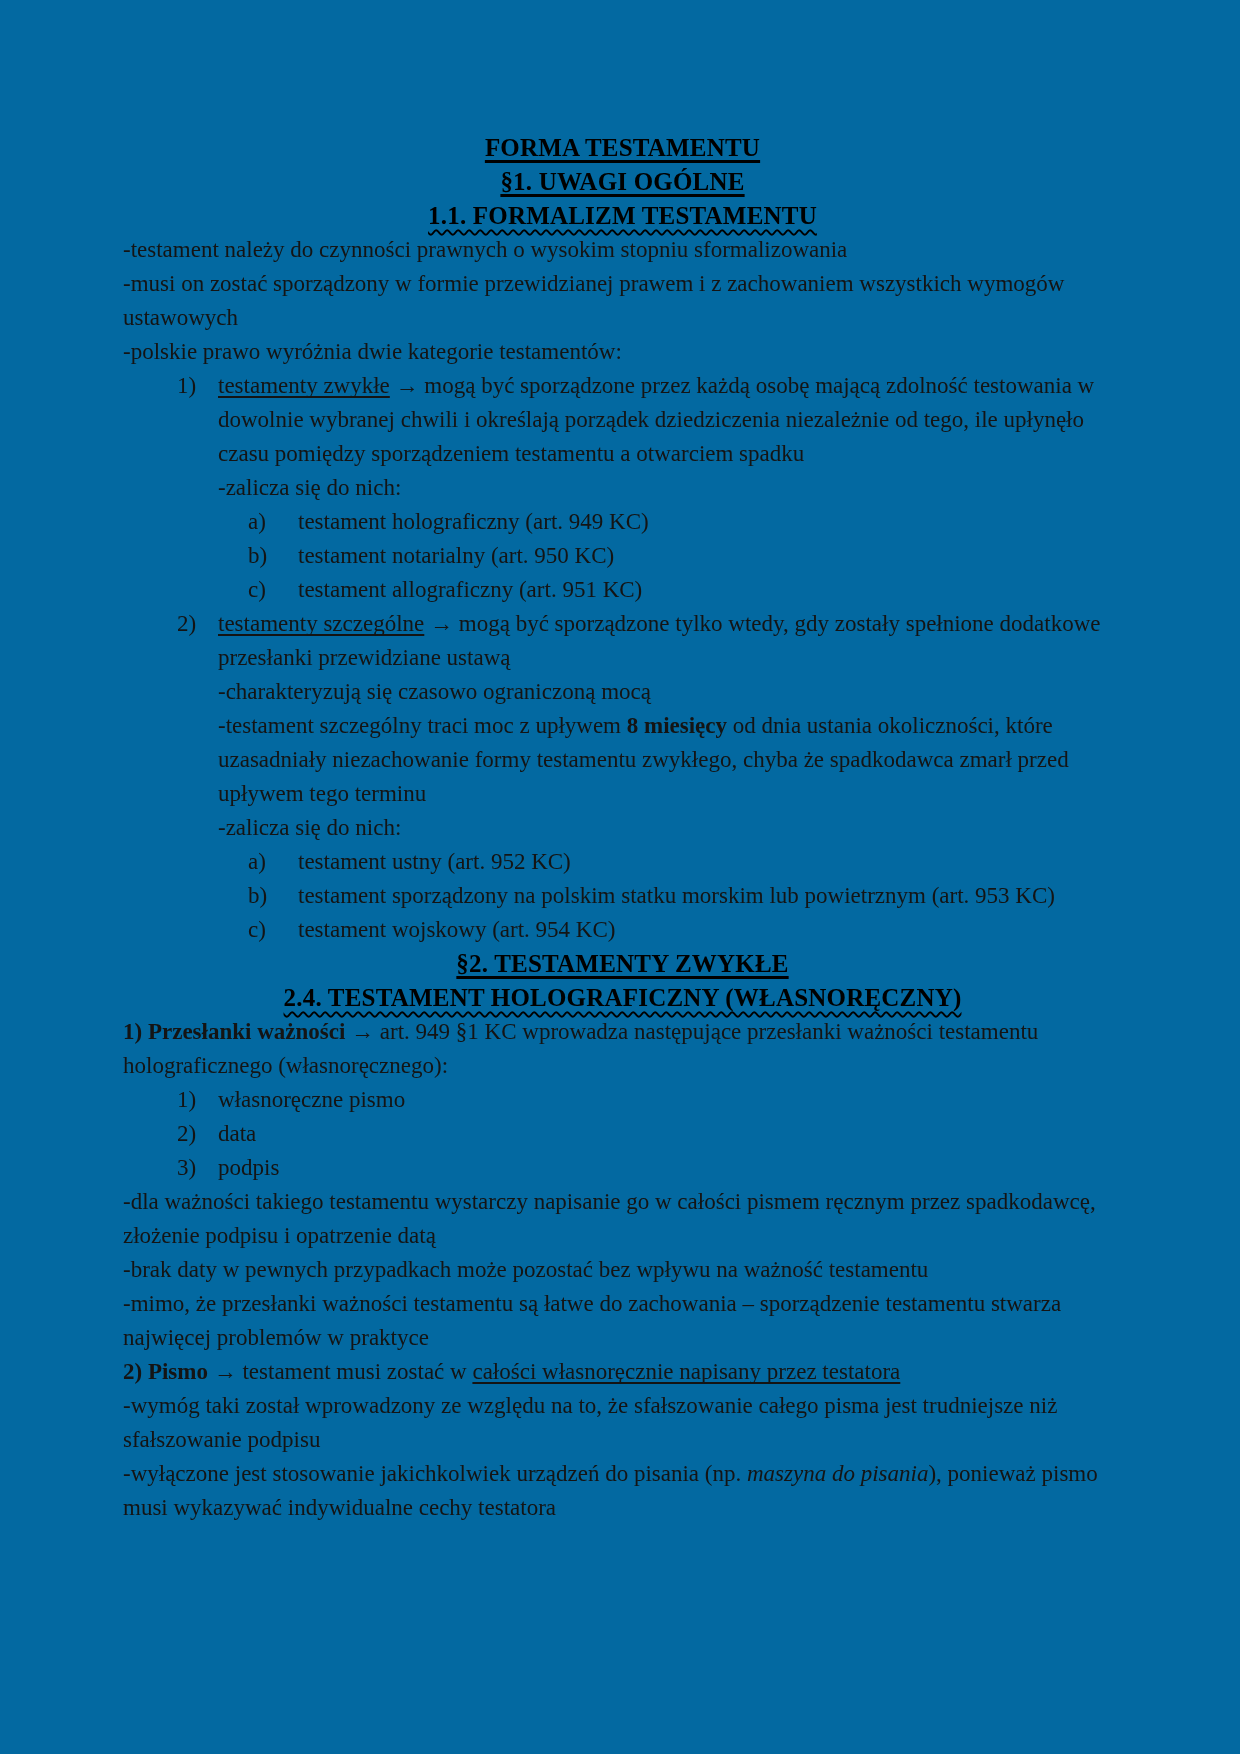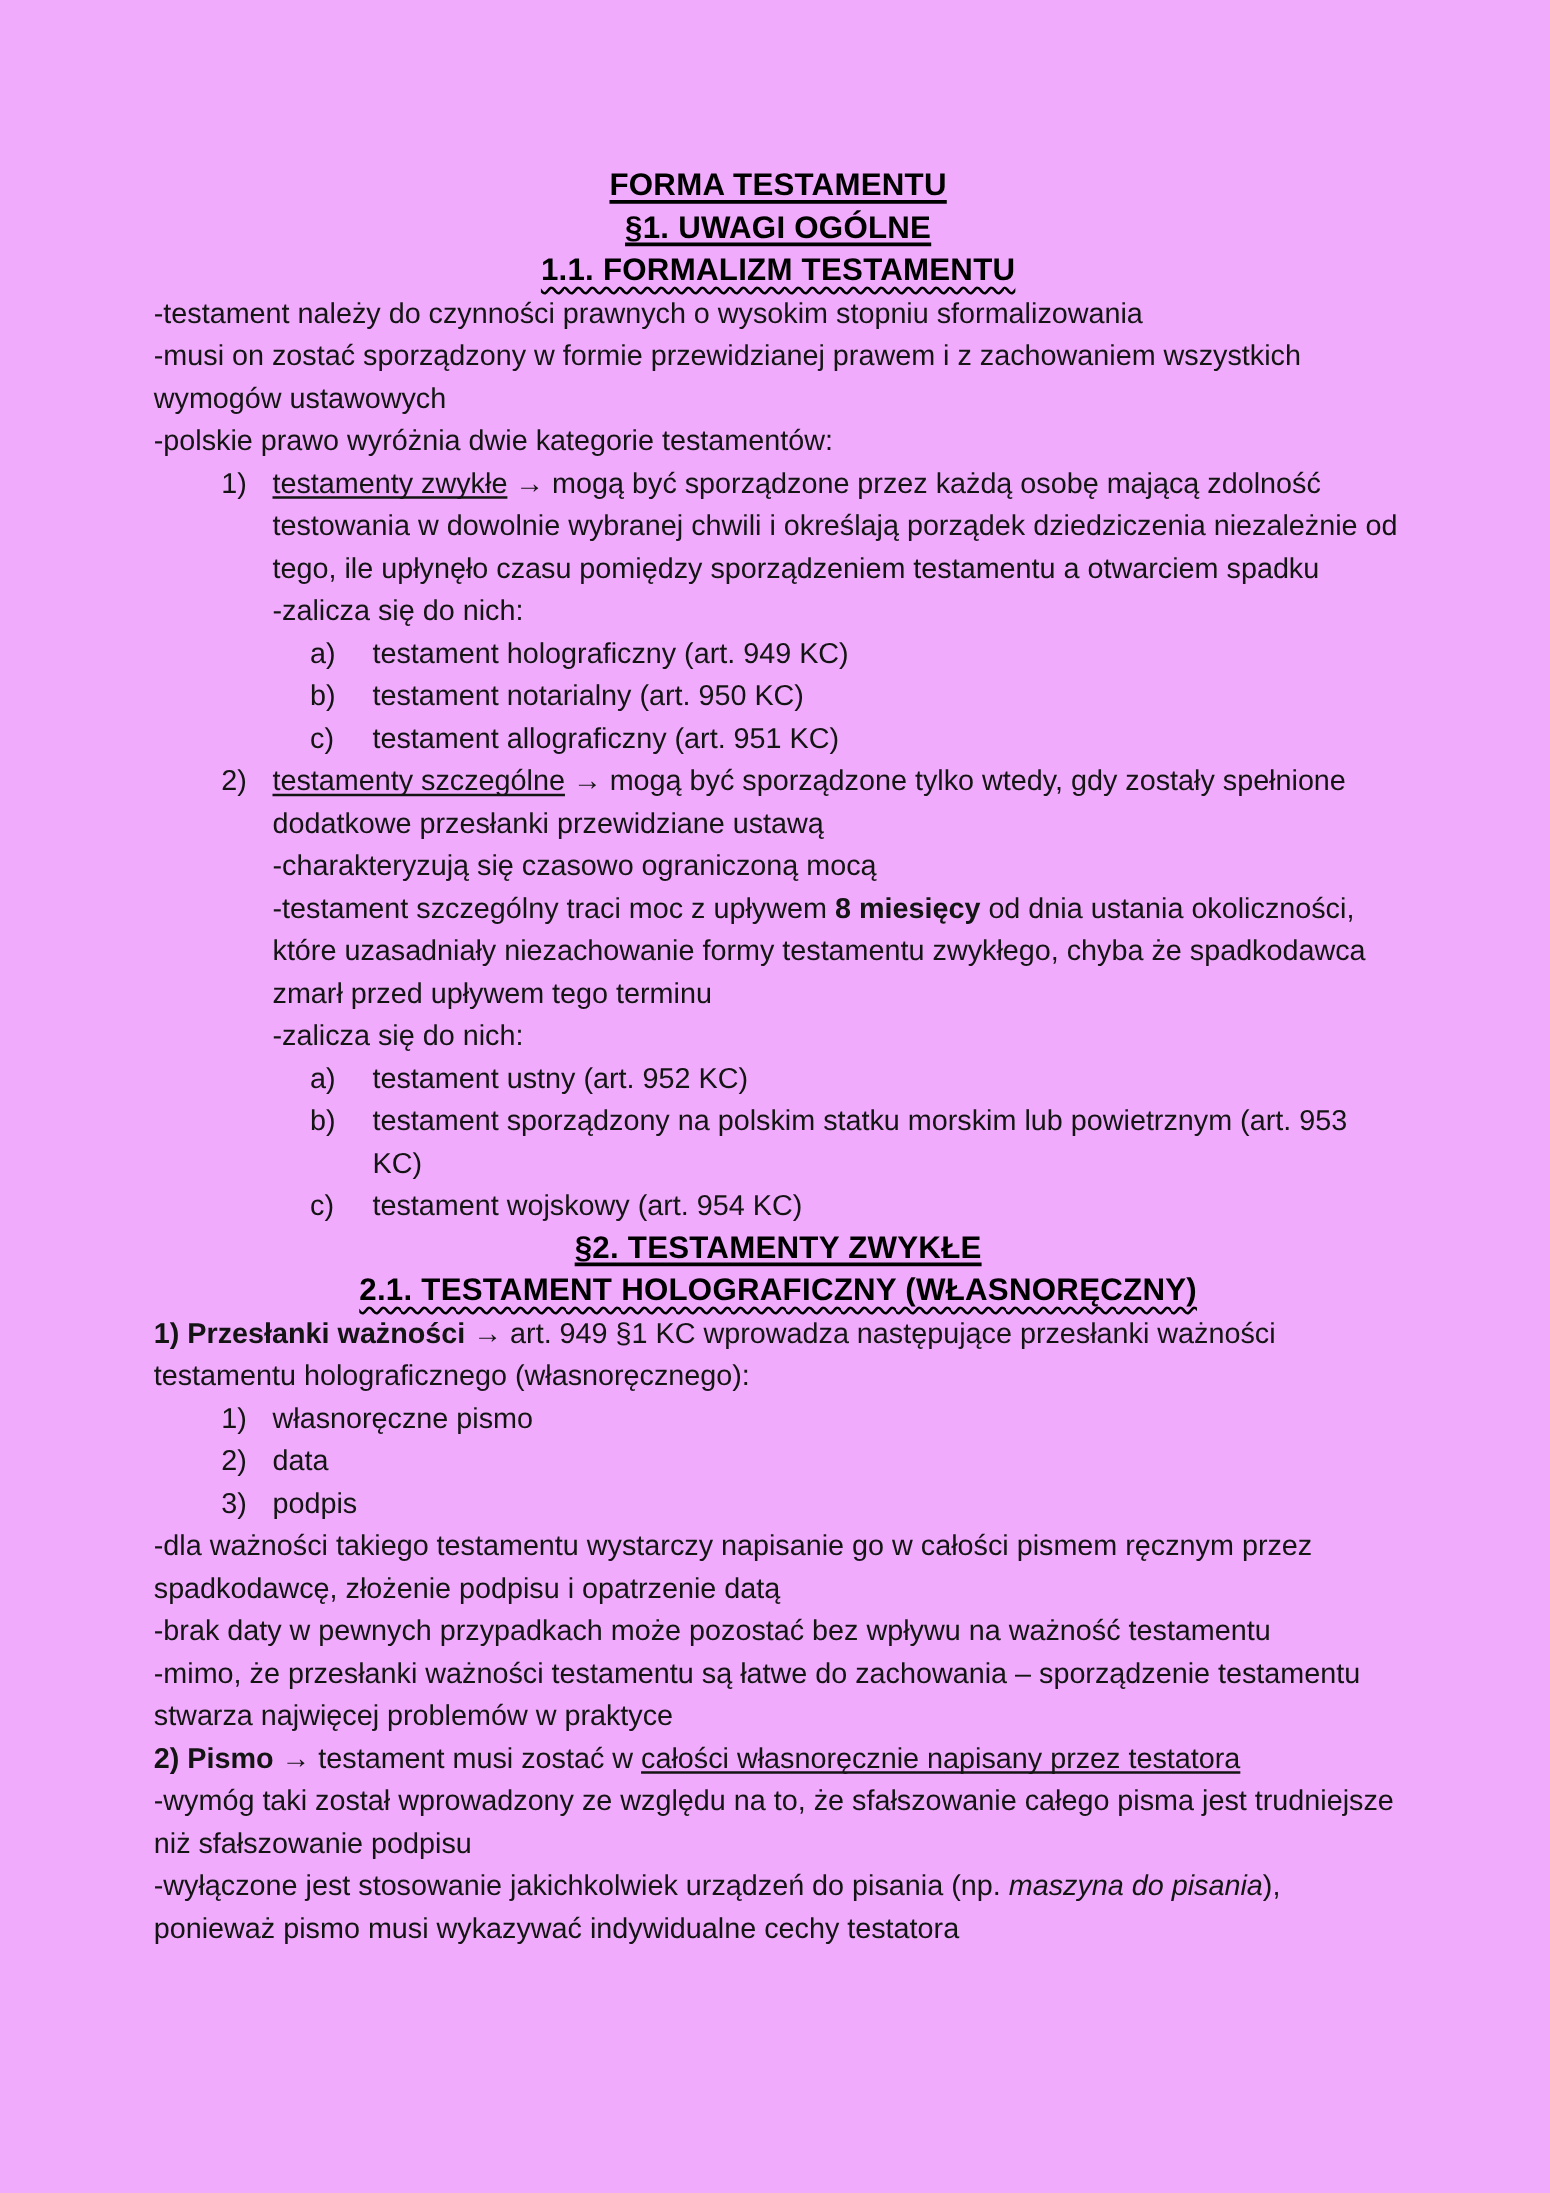--- a/index.html
+++ b/index.html
@@ -66,41 +66,41 @@
   .lvl0 { padding-left: 0; }
   .lvl1 { padding-left: 95px; position: relative; }
   .lvl2 { padding-left: 175px; position: relative; }
   .marker { position: absolute; top: 0; }
   .lvl1 > .marker { left: 54px; }
   .lvl2 > .marker { left: 125px; }
 </style>
 </head>
 <body>
 
-<div class="page" style="background: #f0abfc; color: rgb(20, 20, 20);">
+<div class="page" style="background: #0369a1; color: rgb(20, 20, 20); font-family: Liberation Serif, serif;">
     <div class="block heading lvl0"><span class="b u-solid">FORMA TESTAMENTU</span></div>
     <div class="block heading lvl0"><span class="b u-solid">§1. UWAGI OGÓLNE</span></div>
     <div class="block heading lvl0"><span class="b u-wavy">1.1. FORMALIZM TESTAMENTU</span></div>
     <div class="block p lvl0"><span>-testament należy do czynności prawnych o wysokim stopniu sformalizowania</span></div>
     <div class="block p lvl0"><span>-musi on zostać sporządzony w formie przewidzianej prawem i z zachowaniem wszystkich wymogów ustawowych</span></div>
     <div class="block p lvl0"><span>-polskie prawo wyróżnia dwie kategorie testamentów:</span></div>
     <div class="block li lvl1"><span class="marker">1)</span><span class="u-solid">testamenty zwykłe</span><span> </span><span class="b">→</span><span> mogą być sporządzone przez każdą osobę mającą zdolność testowania w dowolnie wybranej chwili i określają porządek dziedziczenia niezależnie od tego, ile upłynęło czasu pomiędzy sporządzeniem testamentu a otwarciem spadku</span></div>
     <div class="block p lvl1"><span>-zalicza się do nich:</span></div>
     <div class="block li lvl2"><span class="marker">a)</span><span>testament holograficzny (art. 949 KC)</span></div>
     <div class="block li lvl2"><span class="marker">b)</span><span>testament notarialny (art. 950 KC)</span></div>
     <div class="block li lvl2"><span class="marker">c)</span><span>testament allograficzny (art. 951 KC)</span></div>
     <div class="block li lvl1"><span class="marker">2)</span><span class="u-solid">testamenty szczególne</span><span> </span><span class="b">→</span><span> mogą być sporządzone tylko wtedy, gdy zostały spełnione dodatkowe przesłanki przewidziane ustawą</span></div>
     <div class="block p lvl1"><span>-charakteryzują się czasowo ograniczoną mocą</span></div>
     <div class="block p lvl1"><span>-testament szczególny traci moc z upływem </span><span class="b">8 miesięcy</span><span> od dnia ustania okoliczności, które uzasadniały niezachowanie formy testamentu zwykłego, chyba że spadkodawca zmarł przed upływem tego terminu</span></div>
     <div class="block p lvl1"><span>-zalicza się do nich:</span></div>
     <div class="block li lvl2"><span class="marker">a)</span><span>testament ustny (art. 952 KC)</span></div>
     <div class="block li lvl2"><span class="marker">b)</span><span>testament sporządzony na polskim statku morskim lub powietrznym (art. 953 KC)</span></div>
     <div class="block li lvl2"><span class="marker">c)</span><span>testament wojskowy (art. 954 KC)</span></div>
     <div class="block heading lvl0"><span class="b u-solid">§2. TESTAMENTY ZWYKŁE</span></div>
-    <div class="block heading lvl0"><span class="b u-wavy">2.1. TESTAMENT HOLOGRAFICZNY (WŁASNORĘCZNY)</span></div>
+    <div class="block heading lvl0"><span class="b u-wavy">2.4. TESTAMENT HOLOGRAFICZNY (WŁASNORĘCZNY)</span></div>
     <div class="block p lvl0"><span class="b">1) Przesłanki ważności </span><span class="b">→</span><span> art. 949 §1 KC wprowadza następujące przesłanki ważności testamentu holograficznego (własnoręcznego):</span></div>
     <div class="block li lvl1"><span class="marker">1)</span><span>własnoręczne pismo</span></div>
     <div class="block li lvl1"><span class="marker">2)</span><span>data</span></div>
     <div class="block li lvl1"><span class="marker">3)</span><span>podpis</span></div>
     <div class="block p lvl0"><span>-dla ważności takiego testamentu wystarczy napisanie go w całości pismem ręcznym przez spadkodawcę, złożenie podpisu i opatrzenie datą</span></div>
     <div class="block p lvl0"><span>-brak daty w pewnych przypadkach może pozostać bez wpływu na ważność testamentu</span></div>
     <div class="block p lvl0"><span>-mimo, że przesłanki ważności testamentu są łatwe do zachowania – sporządzenie testamentu stwarza najwięcej problemów w praktyce</span></div>
     <div class="block p lvl0"><span class="b">2) Pismo </span><span class="b">→</span><span> testament musi zostać w </span><span class="u-solid">całości własnoręcznie napisany przez testatora</span></div>
     <div class="block p lvl0"><span>-wymóg taki został wprowadzony ze względu na to, że sfałszowanie całego pisma jest trudniejsze niż sfałszowanie podpisu</span></div>
     <div class="block p lvl0"><span>-wyłączone jest stosowanie jakichkolwiek urządzeń do pisania (np. </span><span class="i">maszyna do pisania</span><span>), ponieważ pismo musi wykazywać indywidualne cechy testatora</span></div>

